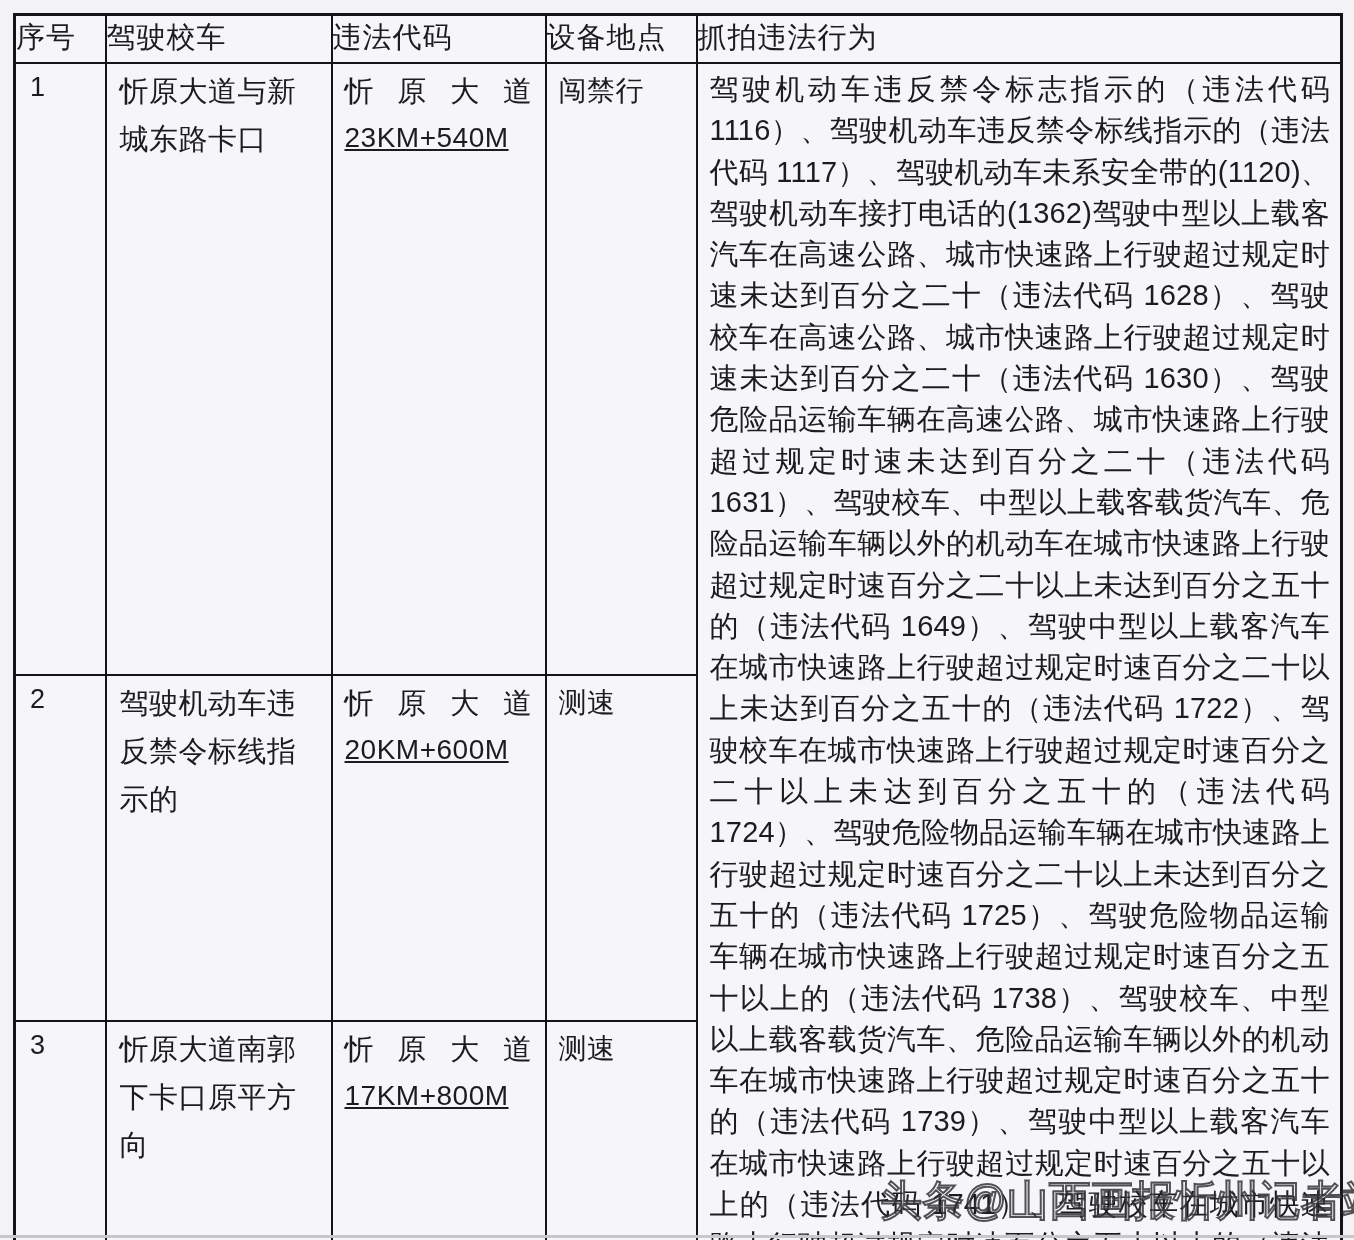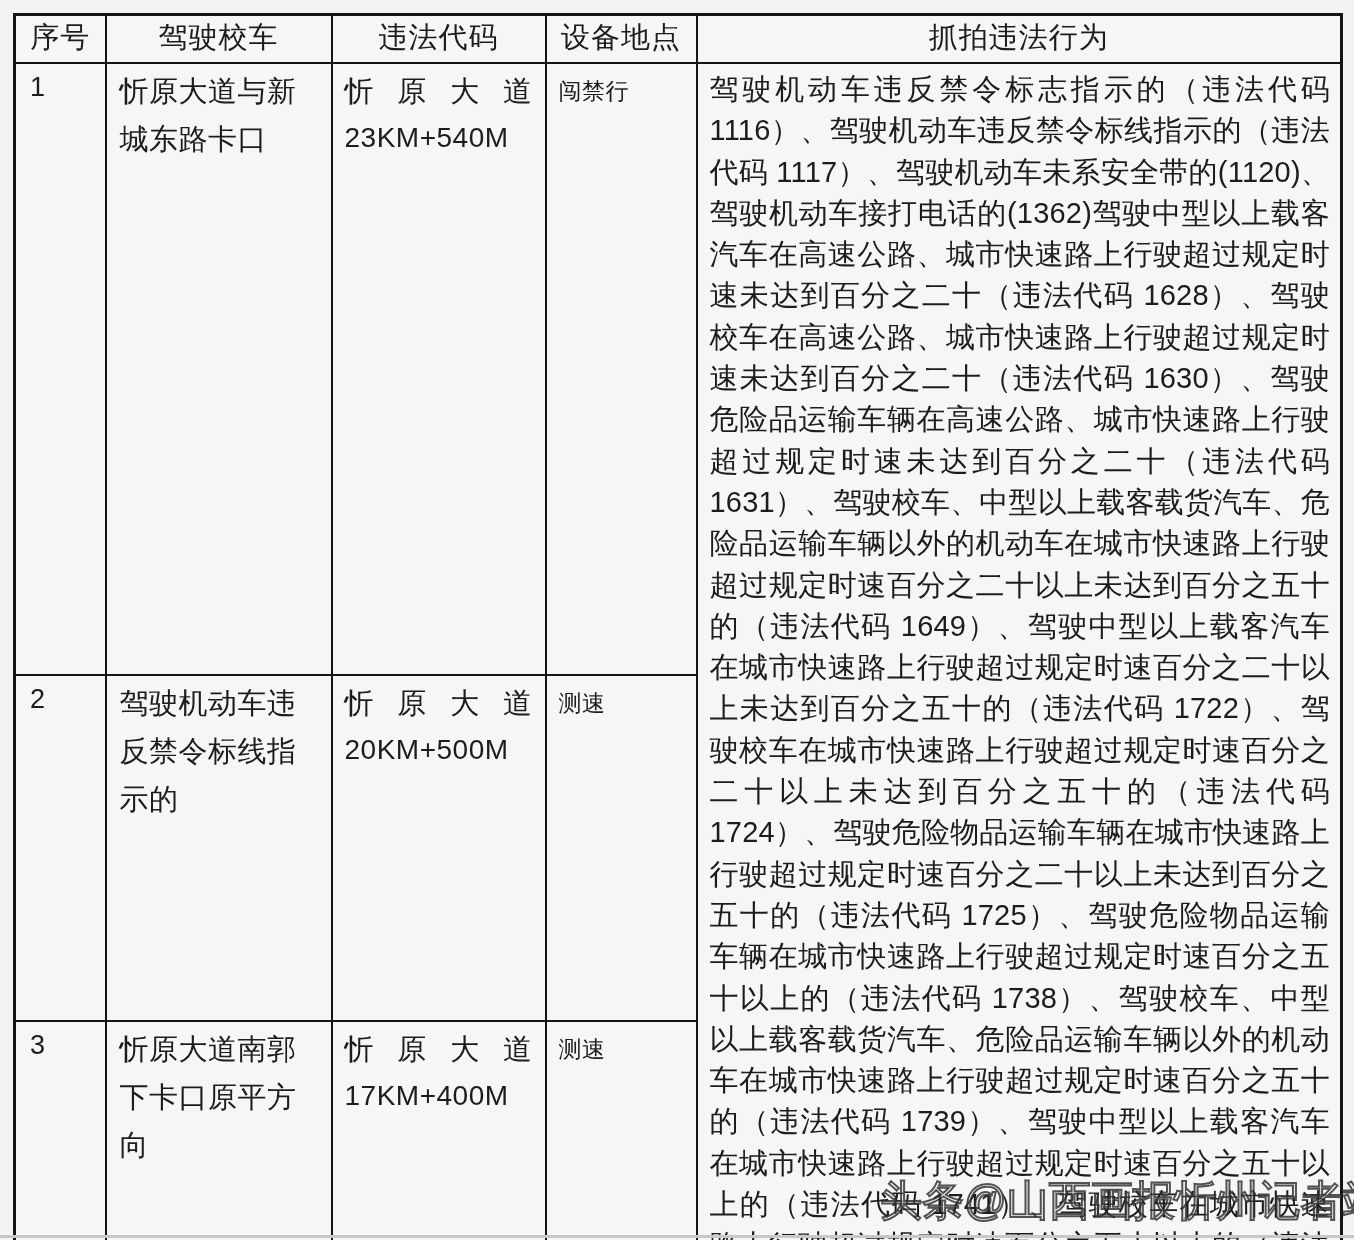--- a/index.html
+++ b/index.html
@@ -31,21 +31,21 @@
     vertical-align: top;
     overflow: hidden;
   }
   table.cam-table {
     border: 3px solid #141416;
   }
   tr.header-row { height: 46px; }
   tr.header-row th {
     font-size: 29px;
     font-weight: normal;
-    text-align: center;
+    text-align: left;
     vertical-align: middle;
     padding: 2px 0 4px 0;
     letter-spacing: 1px;
   }
   tr.body-row-1 { height: 570px; }
   tr.body-row-2 { height: 323px; }
   tr.body-row-3 { height: 272px; }
   td.cell-no {
     font-size: 27px;
     padding: 8px 0 0 14px;
@@ -63,23 +63,24 @@
     font-size: 29px;
     line-height: 48px;
     text-align: justify;
     text-align-last: justify;
     letter-spacing: 0.5px;
   }
   td.cell-loc .marker {
     font-size: 28px;
     line-height: 46px;
     letter-spacing: 0.5px;
+    text-decoration: underline;
   }
   td.cell-type {
-    font-size: 23px;
+    font-size: 28px;
     line-height: 48px;
     padding: 3px 6px 12px 12px;
     letter-spacing: 0.5px;
   }
   td.cell-violations {
     font-size: 29px;
     line-height: 41.3px;
     text-align: justify;
     padding: 5px 10px 4px 12px;
     letter-spacing: 0.2px;
@@ -137,30 +138,30 @@
           <div class="marker">23KM+540M</div>
         </td>
         <td class="cell-type">闯禁行</td>
         <td class="cell-violations" rowspan="3">驾驶机动车违反禁令标志指示的（违法代码 1116）、驾驶机动车违反禁令标线指示的（违法代码 1117）、驾驶机动车未系安全带的(1120)、驾驶机动车接打电话的(1362)驾驶中型以上载客汽车在高速公路、城市快速路上行驶超过规定时速未达到百分之二十（违法代码 1628）、驾驶校车在高速公路、城市快速路上行驶超过规定时速未达到百分之二十（违法代码 1630）、驾驶危险品运输车辆在高速公路、城市快速路上行驶超过规定时速未达到百分之二十（违法代码 1631）、驾驶校车、中型以上载客载货汽车、危险品运输车辆以外的机动车在城市快速路上行驶超过规定时速百分之二十以上未达到百分之五十的（违法代码 1649）、驾驶中型以上载客汽车在城市快速路上行驶超过规定时速百分之二十以上未达到百分之五十的（违法代码 1722）、驾驶校车在城市快速路上行驶超过规定时速百分之二十以上未达到百分之五十的（违法代码 1724）、驾驶危险物品运输车辆在城市快速路上行驶超过规定时速百分之二十以上未达到百分之五十的（违法代码 1725）、驾驶危险物品运输车辆在城市快速路上行驶超过规定时速百分之五十以上的（违法代码 1738）、驾驶校车、中型以上载客载货汽车、危险品运输车辆以外的机动车在城市快速路上行驶超过规定时速百分之五十的（违法代码 1739）、驾驶中型以上载客汽车在城市快速路上行驶超过规定时速百分之五十以上的（违法代码 1741）、驾驶校车在城市快速路上行驶超过规定时速百分之五十以上的（违法代码 1743）</td>
       </tr>
       <tr class="body-row-2">
         <td class="cell-no">2</td>
         <td class="cell-name">驾驶机动车违反禁令标线指示的</td>
         <td class="cell-loc">
           <div class="road">忻 原 大 道</div>
-          <div class="marker">20KM+500M</div>
+          <div class="marker">20KM+600M</div>
         </td>
         <td class="cell-type">测速</td>
       </tr>
       <tr class="body-row-3">
         <td class="cell-no">3</td>
         <td class="cell-name">忻原大道南郭下卡口原平方向</td>
         <td class="cell-loc">
           <div class="road">忻 原 大 道</div>
-          <div class="marker">17KM+400M</div>
+          <div class="marker">17KM+800M</div>
         </td>
         <td class="cell-type">测速</td>
       </tr>
     </tbody>
   </table>
 
   <div class="watermark">头条@山西画报忻州记者站</div>
 
   <div class="bottom-rule"></div>
 

